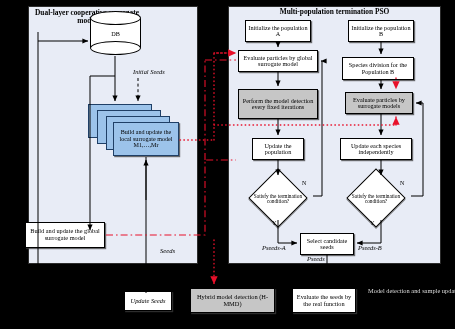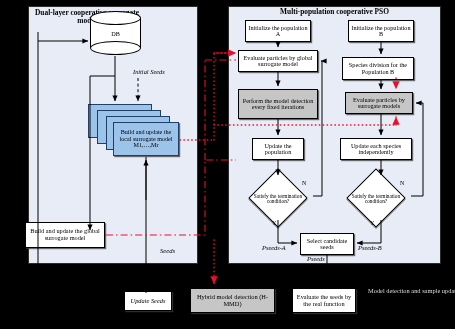--- a/index.html
+++ b/index.html
@@ -74,21 +74,21 @@
     <span>Build and update the local surrogate model M1,…,Mr</span>
   </div>
 
   <div class="box" style="left:25px;top:222px;width:80px;height:26px;font-size:6.3px;">
     <span>Build and update the global surrogate model</span>
   </div>
 
   <div class="lbl-it" style="left:160px;top:247px;font-size:6.6px;">Seeds</div>
 
   <div class="panel" style="left:228px;top:6px;width:213px;height:258px;"></div>
-  <div class="panel-title" style="left:228px;top:8px;width:213px;font-size:7.4px;">Multi-population cooperative PSO</div>
+  <div class="panel-title" style="left:228px;top:8px;width:213px;font-size:7.4px;">Multi-population termination PSO</div>
 
   <div class="box" style="left:245px;top:20px;width:66px;height:22px;font-size:6.2px;">
     <span>Initialize the population A</span>
   </div>
 
   <div class="box" style="left:238px;top:50px;width:80px;height:22px;font-size:6.2px;">
     <span>Evaluate particles by global surrogate model</span>
   </div>
 
   <div class="box gray" style="left:238px;top:89px;width:80px;height:30px;font-size:6.2px;">

